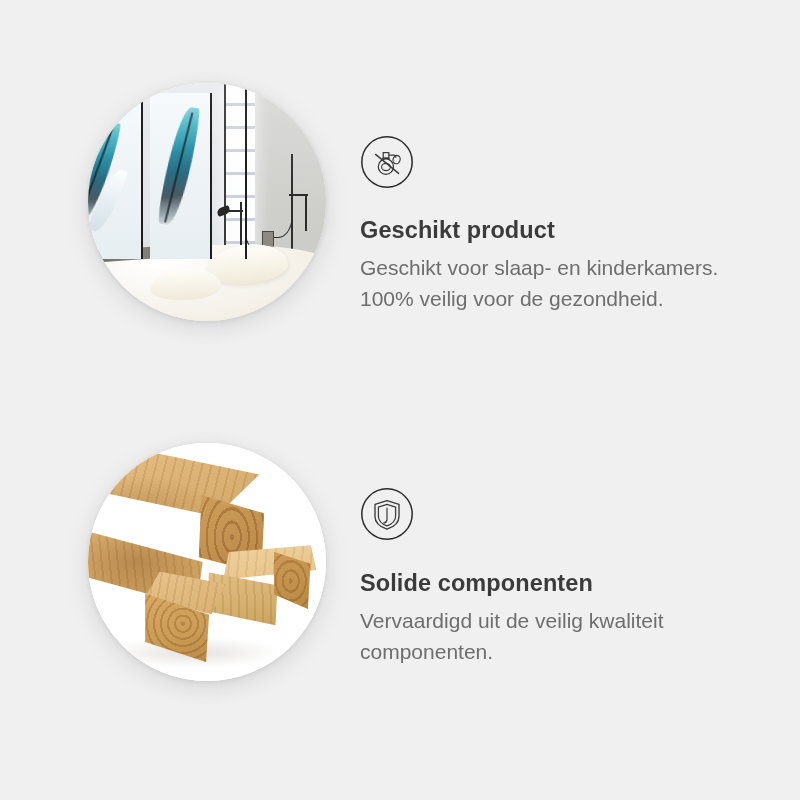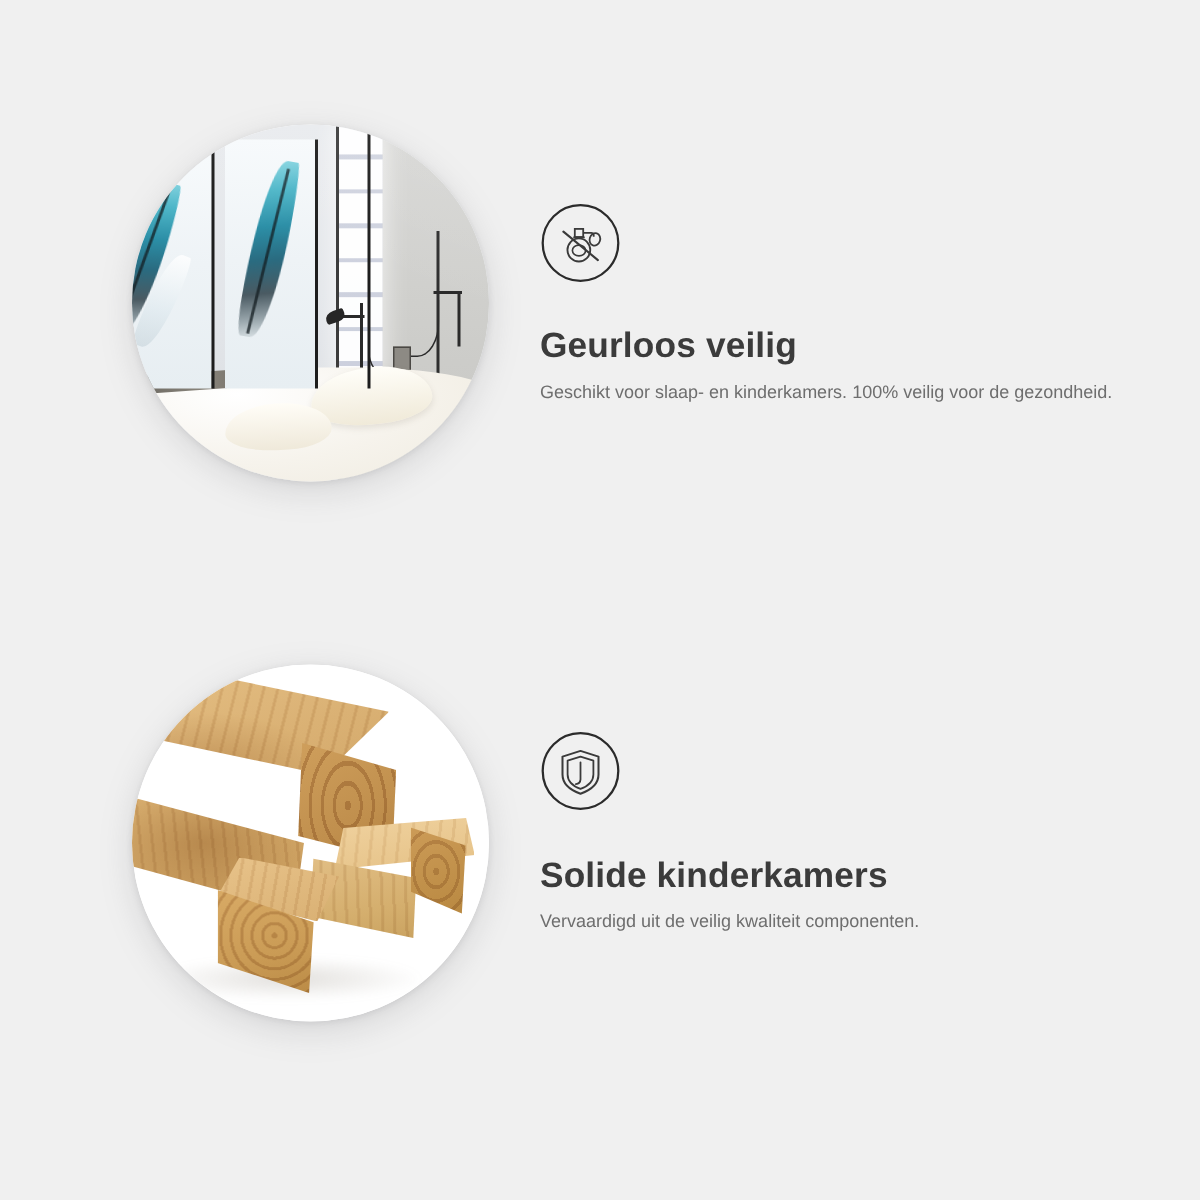--- a/index.html
+++ b/index.html
@@ -450,21 +450,21 @@
 
   .feature-title {
     font-size: 23.5px;
     font-weight: 600;
     color: #3b3b3b;
     letter-spacing: 0.1px;
     line-height: 1.2;
     margin-bottom: 9px;
   }
   .feature-desc {
-    font-size: 12px;
+    font-size: 21px;
     font-weight: 400;
     color: #6e6e6e;
     line-height: 1.46;
     max-width: 392px;
   }
 
   
   .block-1 .feature-text { top: 75px; }
   .block-1 .icon-badge   { margin-bottom: 27px; }
   .block-2 .feature-text { top: 67px; }
@@ -523,21 +523,21 @@
 
           <rect x="23.2" y="17.6" width="5.6" height="5.4" fill="none" stroke="#3a3a3a" stroke-width="1.2"></rect>
           <line x1="22.2" y1="23.3" x2="29.8" y2="23.3" stroke="#3a3a3a" stroke-width="1.2"></line>
 
           <path d="M29 20.2 h5.2 a1.6 1.6 0 0 1 1.6 1.6 v1" fill="none" stroke="#3a3a3a" stroke-width="1.2"></path>
           <ellipse cx="36.6" cy="24.6" rx="3.5" ry="4.2" fill="none" stroke="#3a3a3a" stroke-width="1.2" transform="rotate(18 36.6 24.6)"></ellipse>
 
           <line x1="15.6" y1="19.4" x2="38.6" y2="38.4" stroke="#3a3a3a" stroke-width="1.4" stroke-linecap="round"></line>
         </svg>
       </div>
-      <h2 class="feature-title">Geurloos veilig</h2>
+      <h2 class="feature-title">Geschikt product</h2>
       <p class="feature-desc">Geschikt voor slaap- en kinderkamers. 100% veilig voor de gezondheid.</p>
     </div>
   </section>
 
   <section class="feature-block block-2">
 
     <div class="photo-circle">
       <div class="photo-inner">
         <div class="wood-scene">
           <div class="wood-shadow"></div>
@@ -558,18 +558,18 @@
         <svg width="54" height="54" viewBox="0 0 54 54" aria-hidden="true">
           <circle cx="27" cy="27" r="25.2" fill="none" stroke="#2b2b2b" stroke-width="1.5"></circle>
 
           <path d="M27 13.6 L39 17.4 V29.4 C39 35.6 33.8 39.8 27 42.2 C20.2 39.8 15 35.6 15 29.4 V17.4 Z" fill="none" stroke="#3a3a3a" stroke-width="1.35" stroke-linejoin="round"></path>
 
           <path d="M27 17.4 L35.6 20.1 V29.3 C35.6 33.9 31.9 37.1 27 38.9 C22.1 37.1 18.4 33.9 18.4 29.3 V20.1 Z" fill="none" stroke="#3a3a3a" stroke-width="1.2" stroke-linejoin="round"></path>
 
           <path d="M27 21.2 V32.6 a3.4 3.4 0 0 1 -3.1 3.2" fill="none" stroke="#3a3a3a" stroke-width="1.2" stroke-linecap="round"></path>
         </svg>
       </div>
-      <h2 class="feature-title">Solide kinderkamers</h2>
+      <h2 class="feature-title">Solide componenten</h2>
       <p class="feature-desc">Vervaardigd uit de veilig kwaliteit componenten.</p>
     </div>
   </section>
 
 </div>
 
 </body></html>

